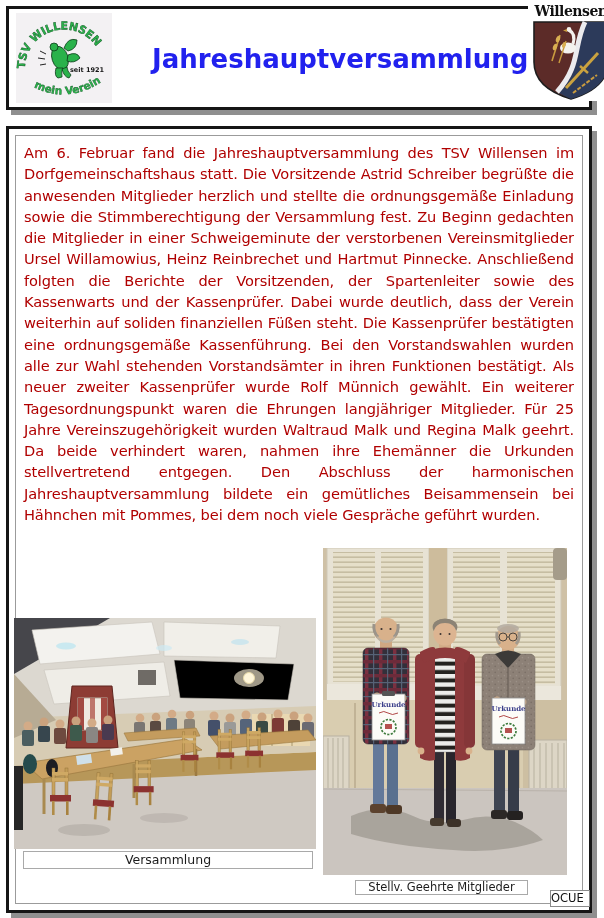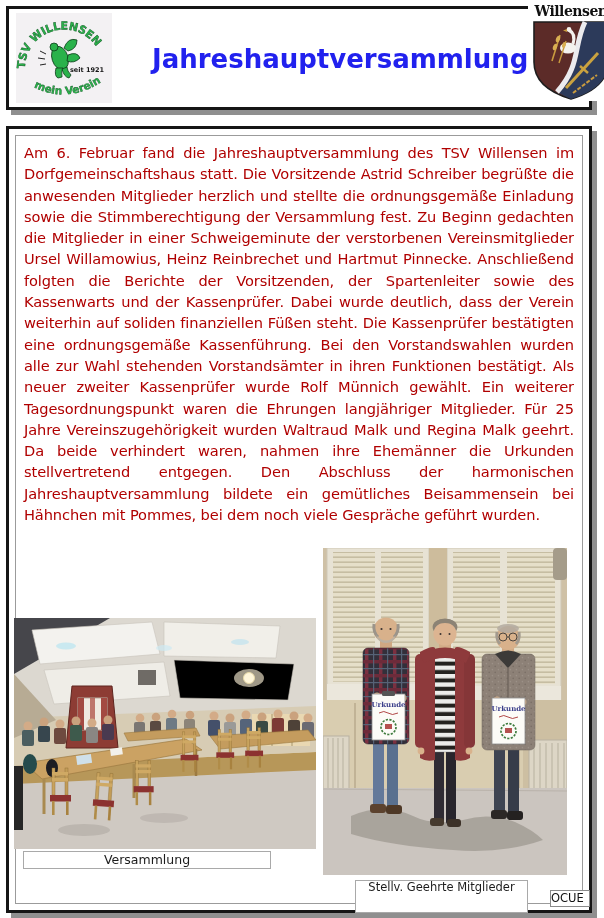--- a/index.html
+++ b/index.html
@@ -41,22 +41,22 @@
     text-align:justify; color:#b00000; font-weight:normal;
   }
 
   
   .photo-left  { position:absolute; left:5px;  top:489px; width:302px; height:231px; display:block; }
   .photo-right { position:absolute; left:314px; top:419px; width:244px; height:327px; display:block; }
   .caption {
     position:absolute; background:#fff; border:1px solid #a9a9a9;
     color:#1c1c1c; text-align:center;
   }
-  .caption-left  { left:14px;  top:722px; width:248px; height:18px; font-size:12.5px; line-height:16px; }
-  .caption-right { left:346px; top:751px; width:173px; height:33px; font-size:11.5px; line-height:13px; }
+  .caption-left  { left:14px;  top:722px; width:290px; height:18px; font-size:12.5px; line-height:16px; }
+  .caption-right { left:346px; top:751px; width:173px; height:15px; font-size:11.5px; line-height:13px; }
   .ocue-tag {
     position:absolute; left:541px; top:761px; width:40px; height:17px;
     background:#fff; border:1px solid #8a8a8a; color:#111;
     font-size:11.5px; line-height:15px; text-align:left; z-index:5;
   }
 </style>
 </head>
 <body>
 
 <div class="page">

